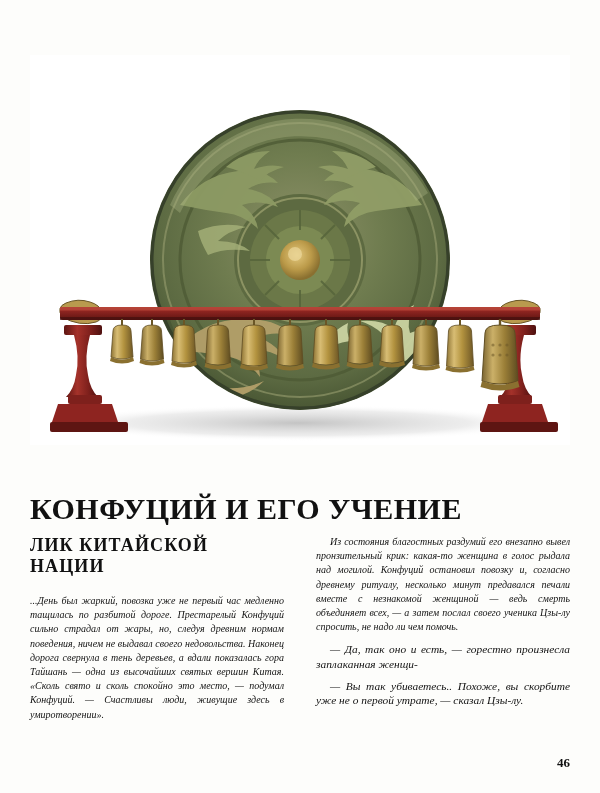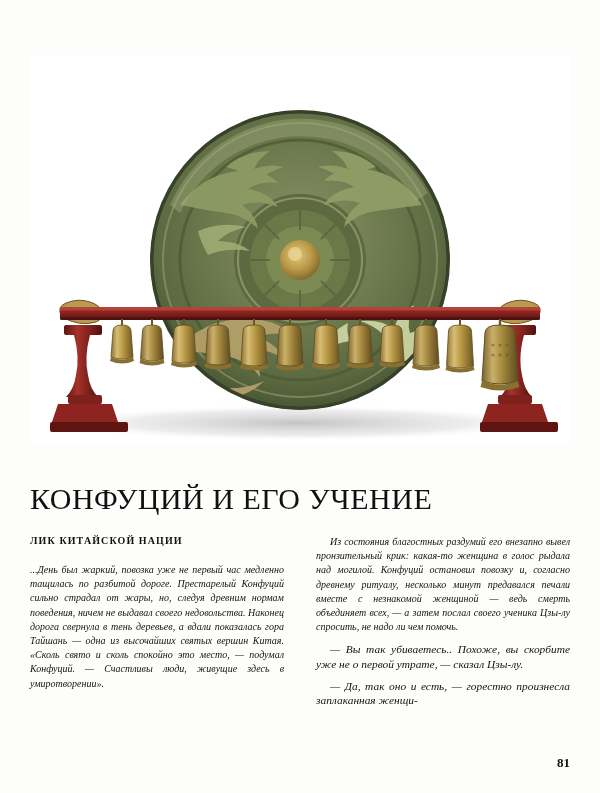--- a/index.html
+++ b/index.html
@@ -35,26 +35,26 @@
     position: absolute;
     inset: 0;
     background: #ffffff;
   }
   svg.artwork { display: block; }
 
   
   .chapter-title {
     position: absolute;
     left: 30px;
-    top: 462px;
+    top: 472px;
     width: 540px;
     font-family: "Liberation Serif", serif;
     font-size: 30px;
     letter-spacing: 0.5px;
-    font-weight: 400;
+    font-weight: 700;
     color: #111;
     line-height: 1.1;
     margin-top: 20px;
   }
 
   
   .columns {
     position: absolute;
     left: 30px;
     top: 535px;
@@ -64,21 +64,21 @@
   .col {
     position: absolute;
     top: 0;
     width: 254px;
   }
   .col-left { left: 0; }
   .col-right { left: 286px; }
 
   .section-head {
     font-family: "Liberation Serif", serif;
-    font-size: 10px;
+    font-size: 18px;
     font-weight: 700;
     letter-spacing: 1.1px;
     margin: 0 0 17px 0;
     color: #111;
   }
   p.body {
     margin: 0 0 8px 0;
     font-family: "Liberation Serif", serif;
     font-style: italic;
     font-size: 10px;
@@ -344,21 +344,21 @@
 
   <div class="columns">
 
     <div class="col col-left">
       <div class="section-head">ЛИК  КИТАЙСКОЙ  НАЦИИ</div>
       <p class="body no-indent">...День был жаркий, повозка уже не первый час медленно тащилась по разбитой дороге. Престарелый Конфуций сильно страдал от жары, но, следуя древним нормам поведения, ничем не выдавал своего недовольства. Наконец дорога свернула в тень деревьев, а вдали показалась гора Тайшань — одна из высочайших святых вершин Китая. «Сколь свято и сколь спокойно это место, — подумал Конфуций. — Счастливы люди, живущие здесь в умиротворении».</p>
     </div>
 
     <div class="col col-right">
       <p class="body">Из состояния благостных раздумий его внезапно вывел пронзительный крик: какая-то женщина в голос рыдала над могилой. Конфуций остановил повозку и, согласно древнему ритуалу, несколько минут предавался печали вместе с незнакомой женщиной — ведь смерть объединяет всех, — а затем послал своего ученика Цзы-лу спросить, не надо ли чем помочь.</p>
+      <p class="dialog">— Да, так оно и есть, — горестно произнесла заплаканная женщи-</p>
       <p class="dialog">— Вы так убиваетесь.. Похоже, вы скорбите уже не о первой утрате, — сказал Цзы-лу.</p>
-      <p class="dialog">— Да, так оно и есть, — горестно произнесла заплаканная женщи-</p>
     </div>
 
   </div>
 
-  <div class="page-number">81</div>
+  <div class="page-number">46</div>
 
 </div>
 
 </body></html>

